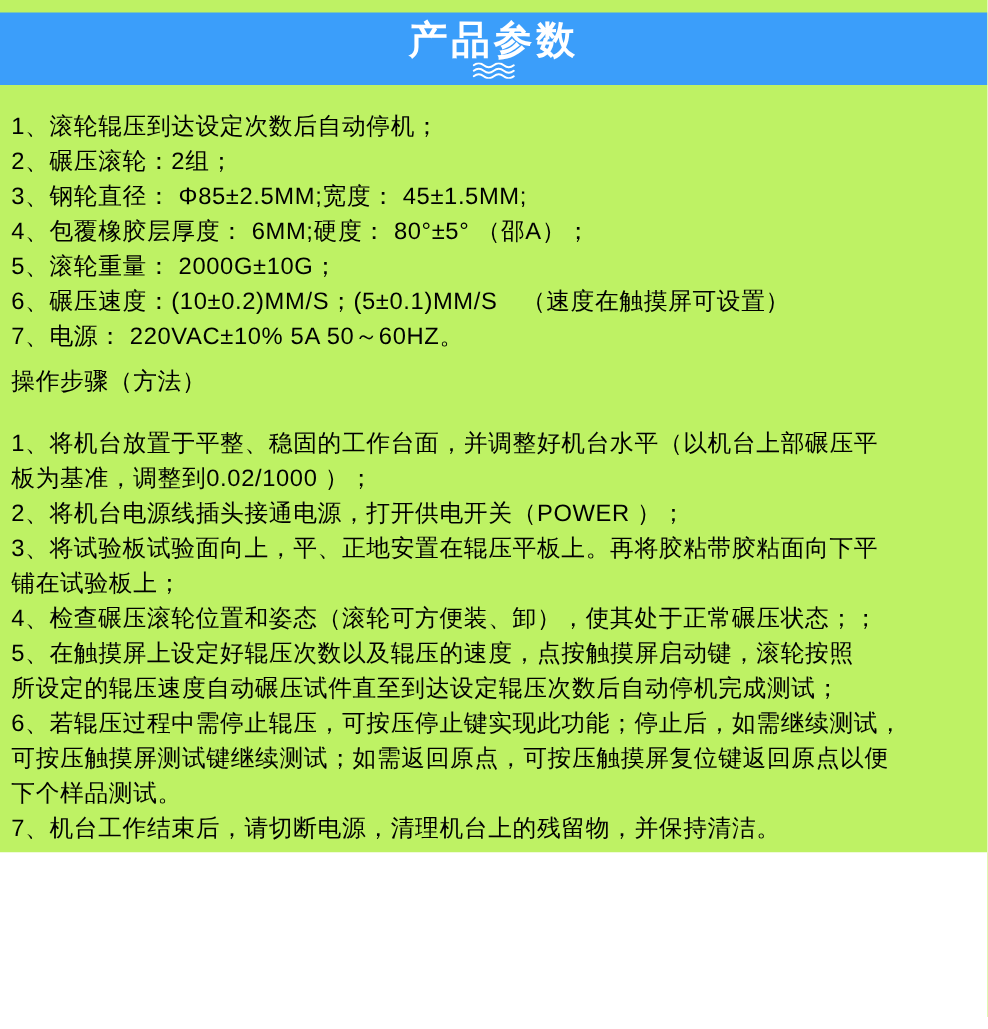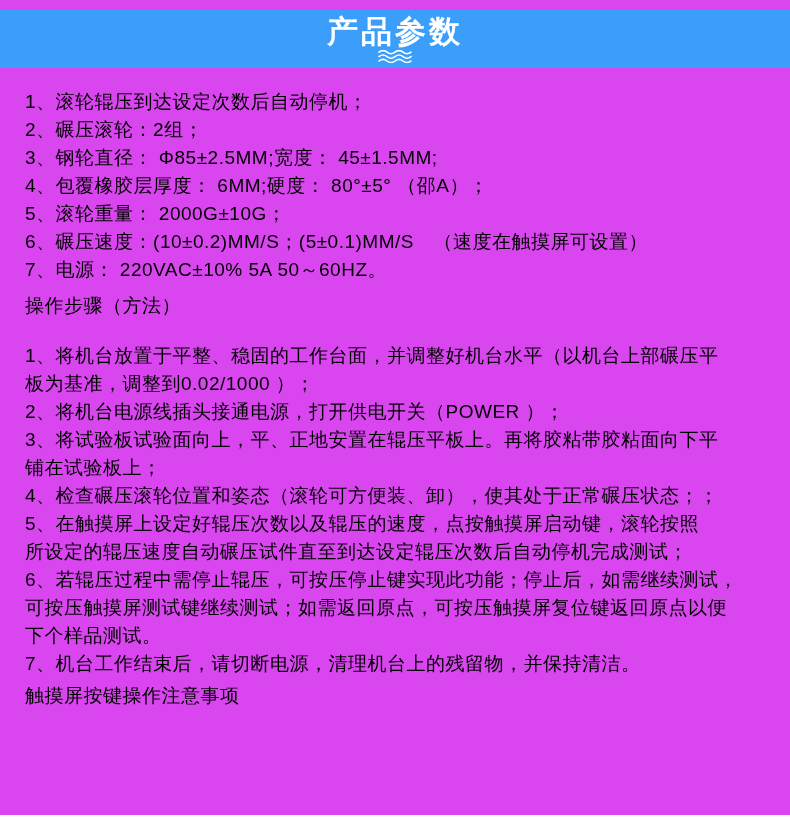--- a/index.html
+++ b/index.html
@@ -4,22 +4,22 @@
 <style>
   * { margin: 0; padding: 0; box-sizing: border-box; }
   html, body {
     width: 790px;
     background: #ffffff;
     font-family: "Liberation Sans", "DejaVu Sans", sans-serif;
   }
   .page {
     position: relative;
     width: 790px;
-    height: 815px;
-    background: #d946ef;
+    height: 682px;
+    background: #bef264;
     overflow: hidden;
     color: #000000;
   }
   .banner {
     margin-top: 10px;
     width: 790px;
     height: 58px;
     background: #3b9efa;
     display: flex;
     flex-direction: column;
@@ -33,21 +33,21 @@
     letter-spacing: 3px;
     line-height: 1.1;
   }
   .wave-icon {
     margin-top: 1px;
     display: block;
     width: 34px;
     height: 13px;
   }
   .content {
-    padding: 20px 25px 0 25px;
+    padding: 20px 25px 0 9px;
     font-size: 19px;
     color: #000000;
   }
   .textblock {
     white-space: pre;
     line-height: 28px;
     letter-spacing: 0.5px;
   }
   .section-heading {
     white-space: pre;

